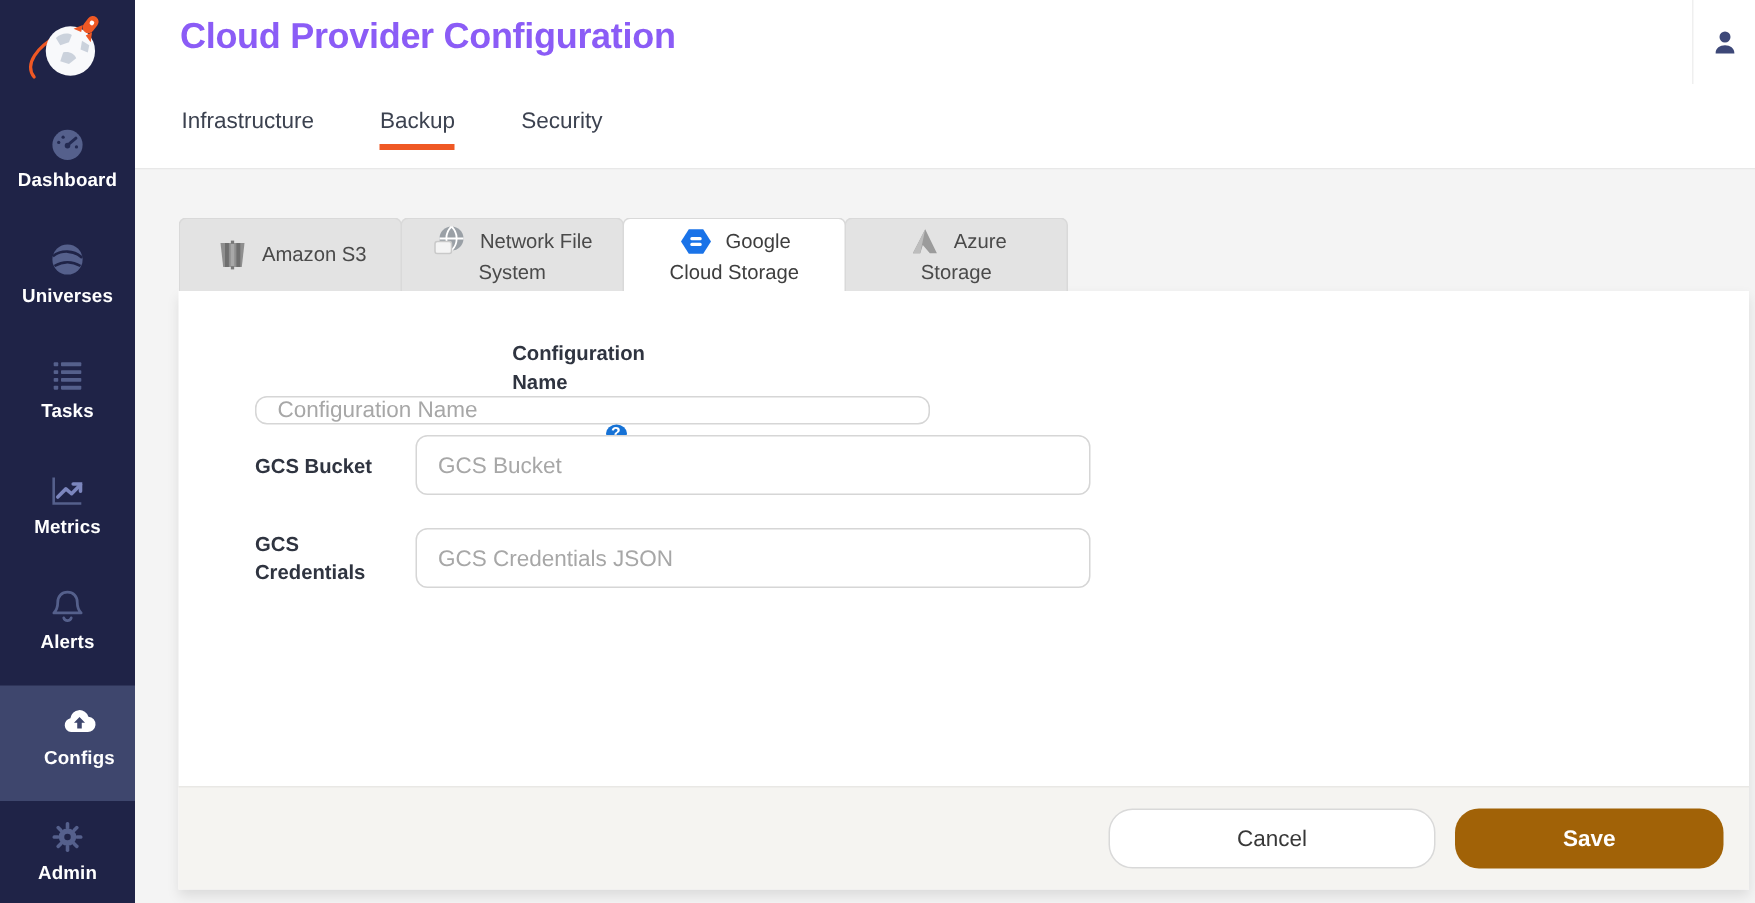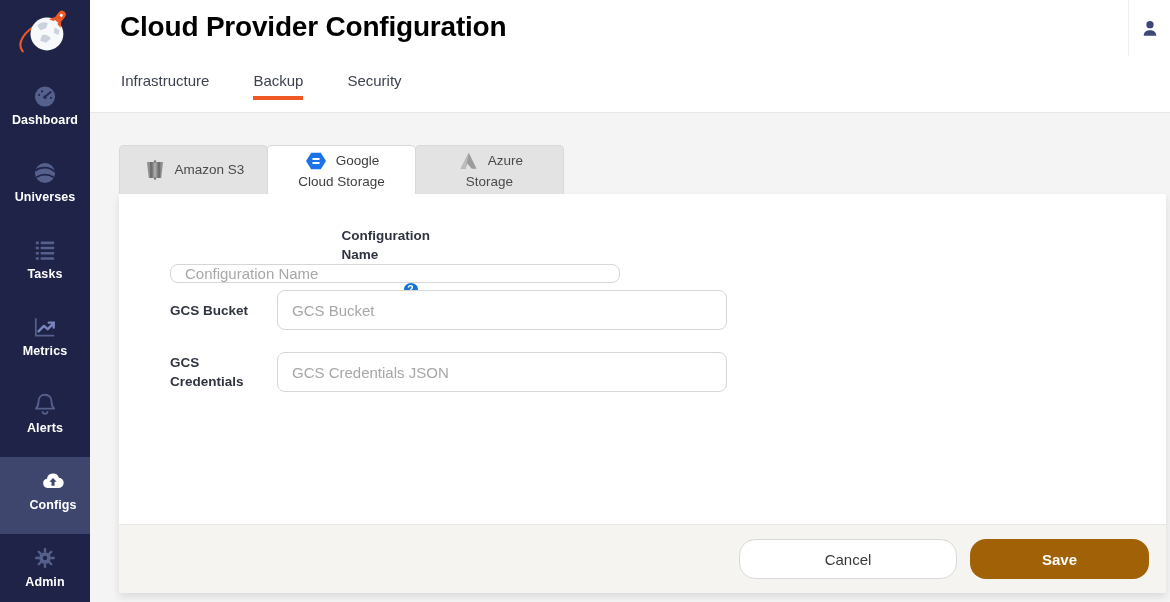--- a/index.html
+++ b/index.html
@@ -10,21 +10,21 @@
   }
   
   .sidebar { position:absolute; left:0; top:0; width:90px; height:602px; background:#1F2347; z-index:6; }
   .logo-wrap { position:absolute; top:3px; left:0; width:90px; height:62px; display:flex; align-items:center; justify-content:center; cursor:pointer; }
   .nav { position:absolute; top:72px; left:0; width:90px; }
   .nav-item { height:77px; display:flex; flex-direction:column; align-items:center; padding-top:11px; cursor:pointer; }
   .nav-item.active { background:#3E466D;padding-left:16px; }
   .nav-label { margin-top:4px; color:#FFFFFF; font-size:12.5px; font-weight:700; letter-spacing:.1px; }
   
   .header { position:absolute; left:90px; top:0; width:1080px; height:113px; background:#FFFFFF; border-bottom:1px solid #E8E8E8; z-index:4; }
-  .page-title { position:absolute; left:30px; top:11px; font-size:28px; font-weight:800; color:#000000; letter-spacing:-0.2px; }
+  .page-title { position:absolute; left:30px; top:11px; font-size:24px; font-weight:800; color:#8b5cf6; letter-spacing:-0.2px; }
   .top-tabs { position:absolute; left:31px; top:72px; display:flex; gap:44px; }
   .top-tab { position:relative; font-size:15px; line-height:18px; color:#3C4250; padding-bottom:10px; cursor:pointer; }
   .top-tab.active::after { content:""; position:absolute; left:0; right:0; bottom:0; height:4px; background:#EF5824; }
   .profile-rule { position:absolute; right:41px; top:0; width:1px; height:56px; background:#EFEFEF; }
   .user-btn { position:absolute; right:6px; top:14px; width:28px; height:28px; display:flex; align-items:center; justify-content:center; cursor:pointer; }
   
   .provider-tabs { position:absolute; left:119px; top:145px; display:flex; z-index:5; }
   .ptab {
     width:149px; height:49px; background:#E3E3E3; border:1px solid #D9D9D9; border-bottom:none;
     border-radius:5px 5px 0 0; margin-right:-1px;
@@ -180,20 +180,31 @@
           <rect x="10.8" y="4" width="2.4" height="16" fill="#A8A8A8"></rect>
           <rect x="14.6" y="4" width="2.6" height="16" fill="#6F6F6F"></rect>
           <rect x="10.9" y="2.4" width="2.2" height="2.2" fill="#7A7A7A"></rect>
           <rect x="10.9" y="19.4" width="2.2" height="2.2" fill="#7A7A7A"></rect>
         </svg>
         <span class="ptab-line1">Amazon S3</span>
       </div>
 
     </div>
 
+    <div class="ptab">
+      <div class="ptab-row1">
+        <svg width="24" height="24" viewBox="0 0 24 24">
+          <circle cx="13" cy="10" r="8" fill="#9AA0A6"></circle>
+          <path d="M5 10h16M13 2a11 11 0 0 1 0 16M13 2a11 11 0 0 0 0 16" stroke="#FFFFFF" stroke-width="1.2" fill="none"></path>
+          <rect x="2" y="12" width="11" height="8" rx="1.5" fill="#F4F4F4" stroke="#C9C9C9"></rect>
+        </svg>
+        <span class="ptab-line1">Network File</span>
+      </div>
+      <span class="ptab-line2">System</span>
+    </div>
 
     <div class="ptab active">
       <div class="ptab-row1">
         <svg width="24" height="24" viewBox="0 0 24 24">
           <polygon points="2,12 7.2,3.8 16.8,3.8 22,12 16.8,20.2 7.2,20.2" fill="#1A73E8"></polygon>
           <rect x="8.2" y="9" width="7.6" height="2.1" rx="1" fill="#FFFFFF"></rect>
           <rect x="8.2" y="12.9" width="7.6" height="2.1" rx="1" fill="#FFFFFF"></rect>
         </svg>
         <span class="ptab-line1">Google</span>
       </div>

